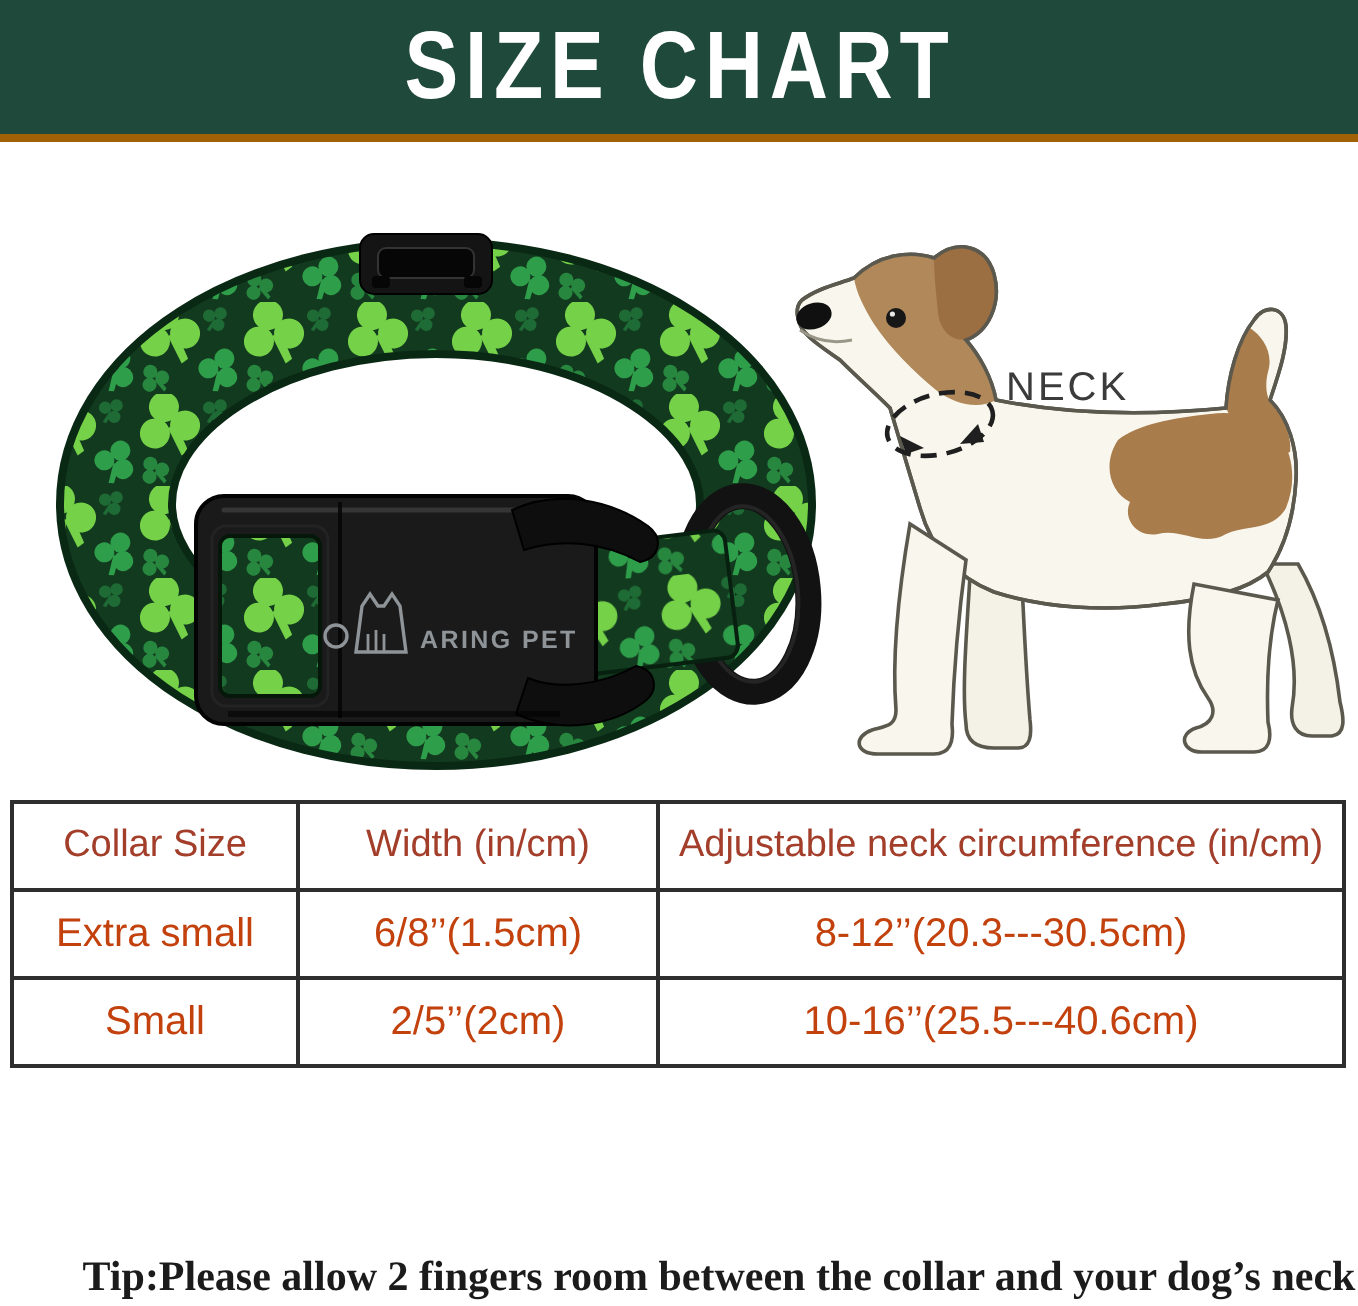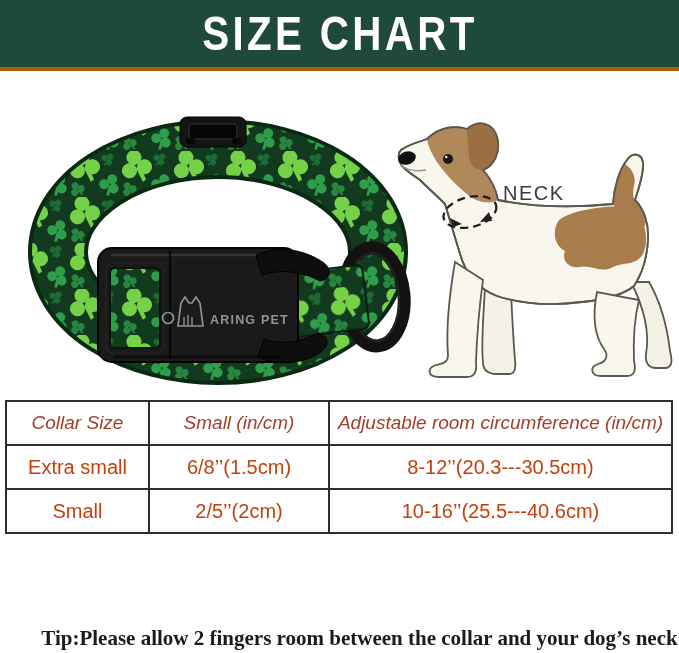--- a/index.html
+++ b/index.html
@@ -7,21 +7,21 @@
         font-family:"Liberation Sans",sans-serif;}
   .banner{position:absolute;left:0;top:0;right:0;height:67px;background:#1F4A3B;
           border-bottom:4px solid #a16207;display:flex;align-items:center;justify-content:center;}
   .banner h1{margin:0;color:#ffffff;font-size:48px;font-weight:700;letter-spacing:4px;
              transform:scaleX(.84);white-space:nowrap;}
   .collar-svg{position:absolute;left:18px;top:105px;}
   .dog-svg{position:absolute;left:393px;top:112px;}
   .size-table{position:absolute;left:5px;top:400px;border-collapse:collapse;table-layout:fixed;}
   .size-table th,.size-table td{border:2px solid #2E2E2E;height:42px;text-align:center;
        vertical-align:middle;padding:0 4px;white-space:nowrap;overflow:hidden;}
-  .size-table th{color:#A33E2B;font-weight:400;font-size:19px;font-style:italic;}
+  .size-table th{color:#A33E2B;font-weight:400;font-size:19px;}
   .size-table td{color:#c2410c;font-size:20px;margin-top:31px;}
   .tip{position:absolute;left:12px;right:0;top:626px;text-align:center;
        font-family:"Liberation Serif",serif;font-weight:700;font-size:21px;color:#1B1B1B;padding-left:28px;}
 </style>
 </head>
 <body>
 
 <div class="page">
 
   <div class="banner">
@@ -135,22 +135,22 @@
 
   <table class="size-table">
     <colgroup>
         <col style="width:143px">
         <col style="width:180px">
         <col style="width:343px">
       </colgroup>
     <thead>
       <tr>
         <th>Collar Size</th>
-        <th>Small (in/cm)</th>
-        <th>Adjustable room circumference (in/cm)</th>
+        <th>Width (in/cm)</th>
+        <th>Adjustable neck circumference (in/cm)</th>
       </tr>
     </thead>
     <tbody>
       <tr>
         <td>Extra small</td>
         <td>6/8’’(1.5cm)</td>
         <td>8-12’’(20.3---30.5cm)</td>
       </tr>
       <tr>
         <td>Small</td>

